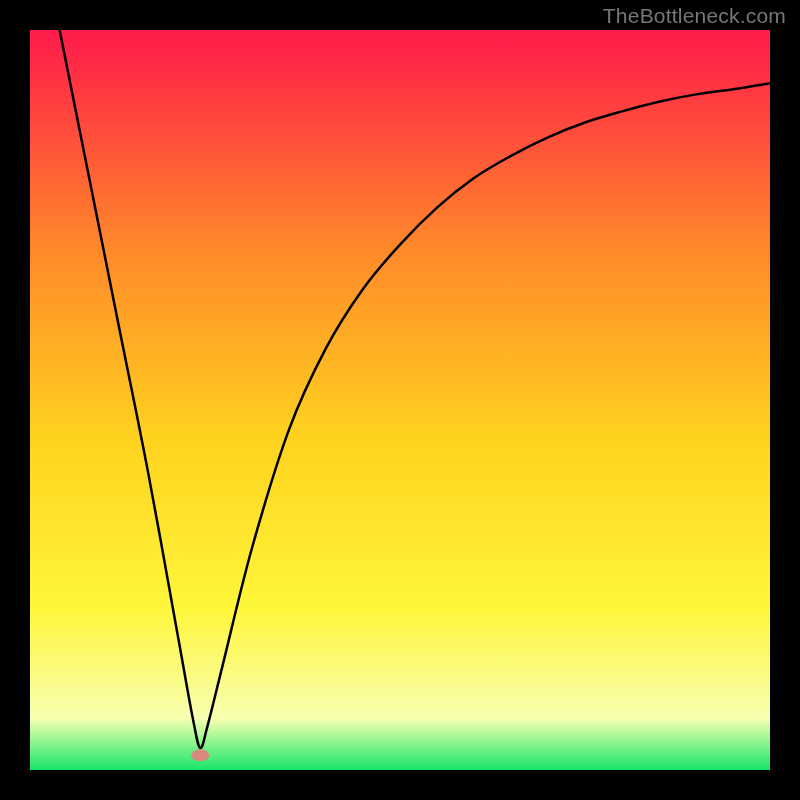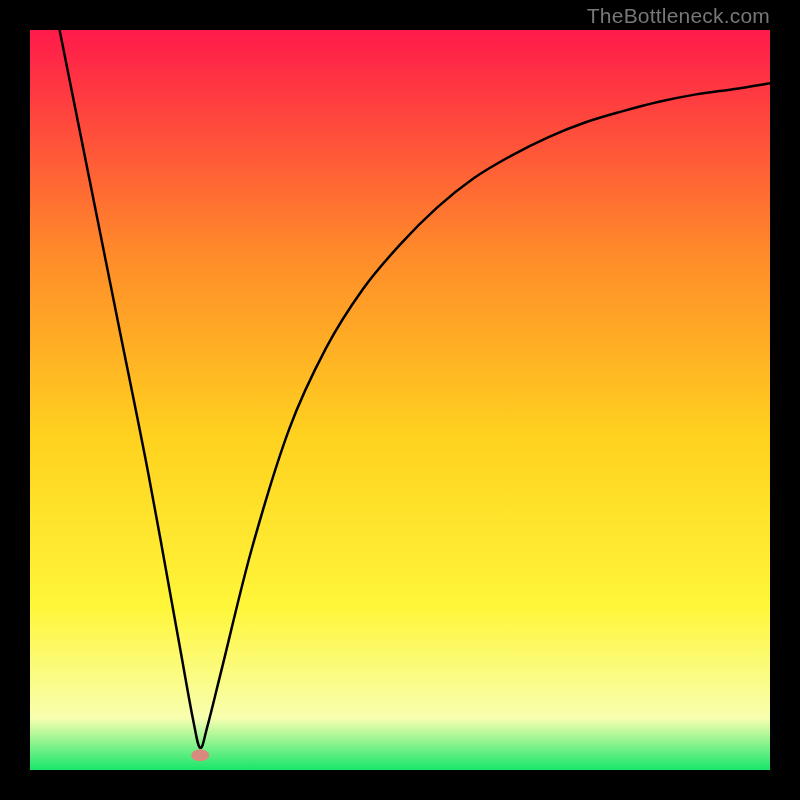--- a/index.html
+++ b/index.html
@@ -35,21 +35,21 @@
   .curve-svg {
     position: absolute;
     left: 0;
     top: 0;
     width: 100%;
     height: 100%;
   }
   .watermark {
     position: absolute;
     top: 4px;
-    right: 30px;
+    right: 14px;
     color: #777;
     font-size: 21px;
     letter-spacing: 0.2px;
     user-select: none;
   }
 </style>
 </head>
 <body>
 
 <div class="frame">

